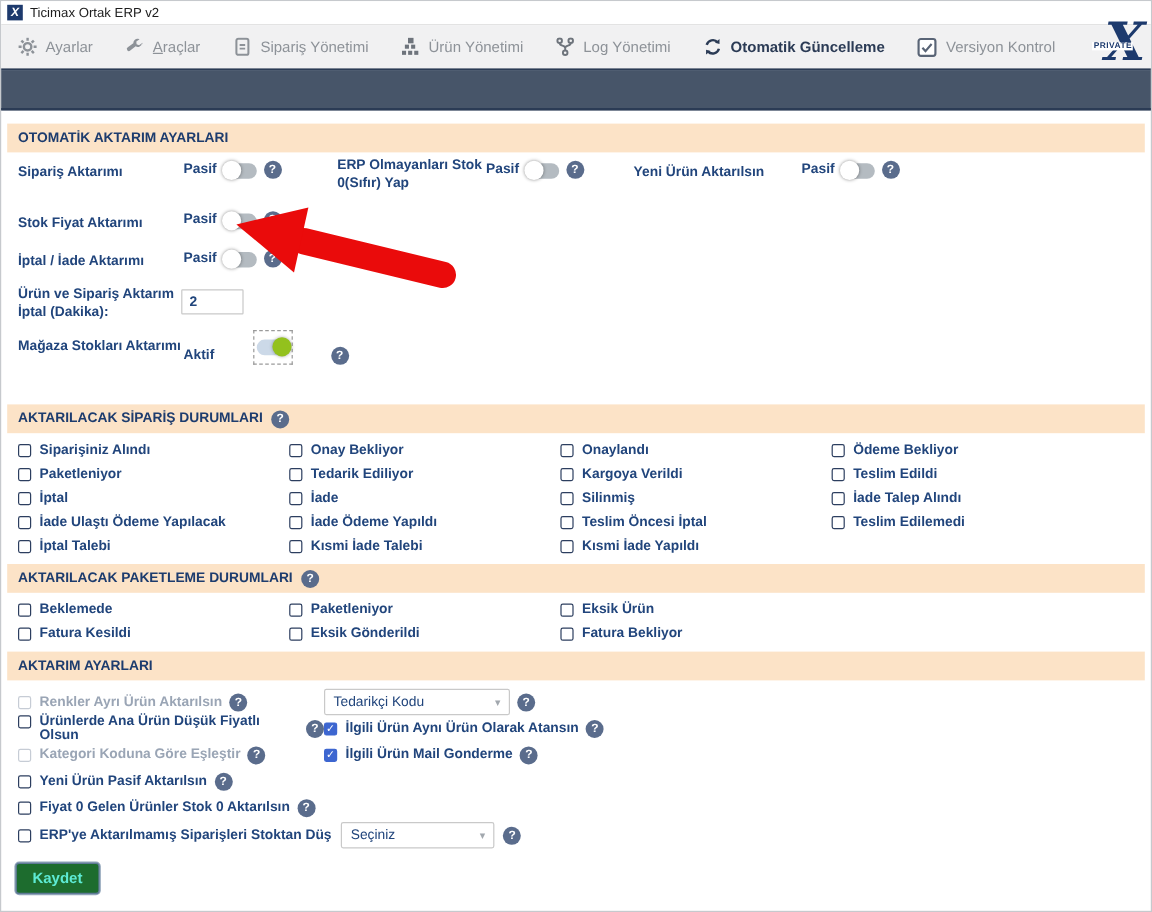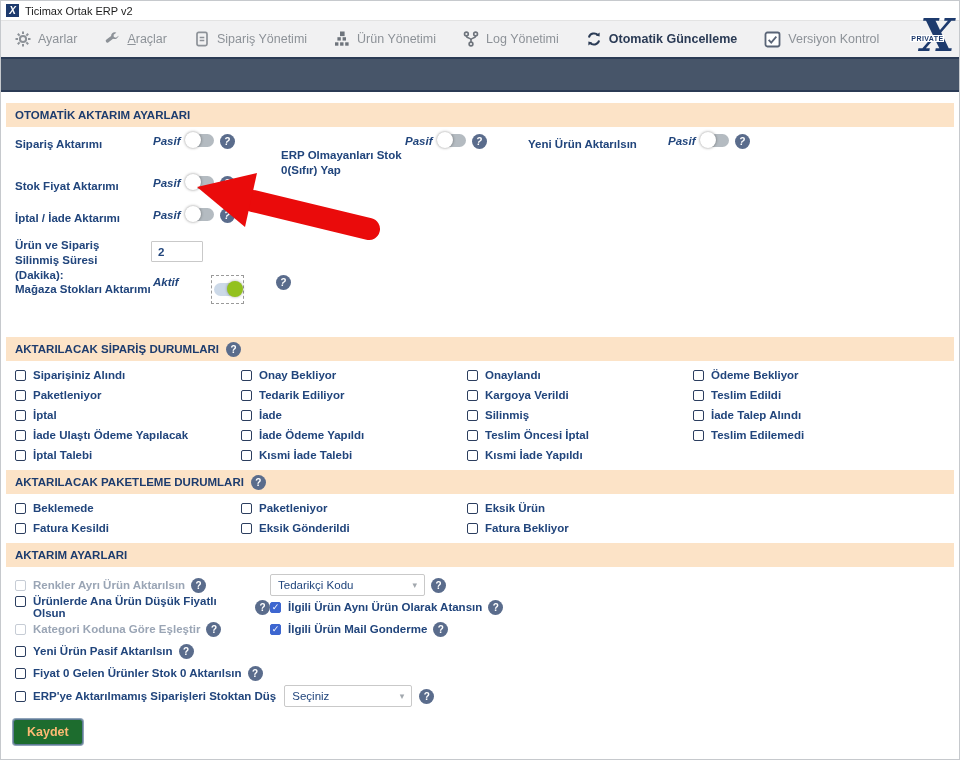--- a/index.html
+++ b/index.html
@@ -65,21 +65,21 @@
   .toggle { position:relative; display:inline-block; width:27px; height:13px;
     border-radius:7px; background:#b4bbc1; flex:none; }
   .toggle .knob {
     position:absolute; left:-2px; top:-2px; width:16px; height:16px; border-radius:50%;
     background:#fff; box-shadow:0 0 3px rgba(0,0,0,.45);
   }
   .toggle.on { background:#ccd9e8; }
   .toggle.on .knob { left:auto; right:-2px; background:#93c11d; box-shadow:0 0 3px rgba(0,0,0,.35); }
   .dashwrap { display:inline-flex; align-items:center; justify-content:center;
     border:1px dashed #9a9a9a; padding:7px 2px; }
-  .ctrl { position:absolute; display:flex; align-items:flex-start; gap:6px;font-style:italic; }
+  .ctrl { position:absolute; display:flex; align-items:flex-end; gap:6px; }
   .abs { position:absolute; }
   .num-input {
     width:52px; height:21px; border:1px solid #c9c9c9; border-radius:1px;
     font-family:inherit; font-size:11.5px; font-weight:bold; color:#21457c; padding:1px 6px;
   }
   
   .cb { display:inline-flex; align-items:flex-start; gap:7px; cursor:default; }
   .box {
     width:11px; height:11px; border:1.6px solid #2c3e5f; border-radius:2px; background:#fff;
     display:inline-flex; align-items:center; justify-content:center; flex:none; margin-top:1px;
@@ -99,21 +99,21 @@
     border:1px solid #c9c9c9; border-radius:2px; background:#fff; height:22px;
     padding:0 7px; font-size:11.5px; font-weight:normal; color:#21457c; flex:none;
   }
   .caret { color:#a2a8ae; font-size:9px; }
   
   .set-row { display:flex; align-items:center; height:22px; padding-left:14px; }
   .set-left { width:255px; display:flex; align-items:center; gap:6px; flex:none; }
   .set-right { display:flex; align-items:center; gap:6px; }
   .save-btn {
     margin:11px 0 0 12px; background:#1d6c2e; border:1px solid #5f7a96;
-    box-shadow:0 0 0 1px #8fa3b8; border-radius:3px; color:#fdba74; font-family:inherit;
+    box-shadow:0 0 0 1px #8fa3b8; border-radius:3px; color:#5eead4; font-family:inherit;
     font-weight:bold; font-size:12.5px; padding:5px 13px; cursor:pointer;
   }
   .arrow-overlay { position:absolute; left:0; top:0; width:960px; height:760px;
     pointer-events:none; z-index:40; }
   .sec1-body { position:relative; height:194px; }
 </style>
 </head>
 <body>
 
 <div class="window">
@@ -211,21 +211,21 @@
 
     <span class="lbl abs" style="left:14px; top:10px;">Sipariş Aktarımı</span>
     <span class="ctrl" style="left:152px; top:7px;">
       <span class="lbl">Pasif</span>
       <span class="toggle">
           <span class="knob"></span>
         </span>
       <span class="help">?</span>
     </span>
 
-    <span class="lbl abs" style="left:280px; top:21px; width:128px;">ERP Olmayanları Stok 0(Sıfır) Yap</span>
+    <span class="lbl abs" style="left:280px; top:4px; width:128px;">ERP Olmayanları Stok 0(Sıfır) Yap</span>
     <span class="ctrl" style="left:404px; top:7px;">
       <span class="lbl">Pasif</span>
       <span class="toggle">
           <span class="knob"></span>
         </span>
       <span class="help">?</span>
     </span>
 
     <span class="lbl abs" style="left:527px; top:10px;">Yeni Ürün Aktarılsın</span>
     <span class="ctrl" style="left:667px; top:7px;">
@@ -247,21 +247,21 @@
 
     <span class="lbl abs" style="left:14px; top:84px;">İptal / İade Aktarımı</span>
     <span class="ctrl" style="left:152px; top:81px;">
       <span class="lbl">Pasif</span>
       <span class="toggle">
           <span class="knob"></span>
         </span>
       <span class="help">?</span>
     </span>
 
-    <span class="lbl abs" style="left:14px; top:111px; width:130px;">Ürün ve Sipariş Silinmiş Süresi (Dakika):</span>
+    <span class="lbl abs" style="left:14px; top:111px; width:130px;">Ürün ve Sipariş Aktarım İptal (Dakika):</span>
     <input class="num-input abs" style="left: 150px; top: 114px;" type="text" value="2">
 
     <span class="lbl abs" style="left:14px; top:155px;">Mağaza Stokları Aktarımı</span>
     <span class="ctrl" style="left:152px; top:148px;gap:32px;">
       <span class="lbl">Aktif</span>
       <span class="dashwrap">
         <span class="toggle on">
             <span class="knob"></span>
           </span>
       </span>

